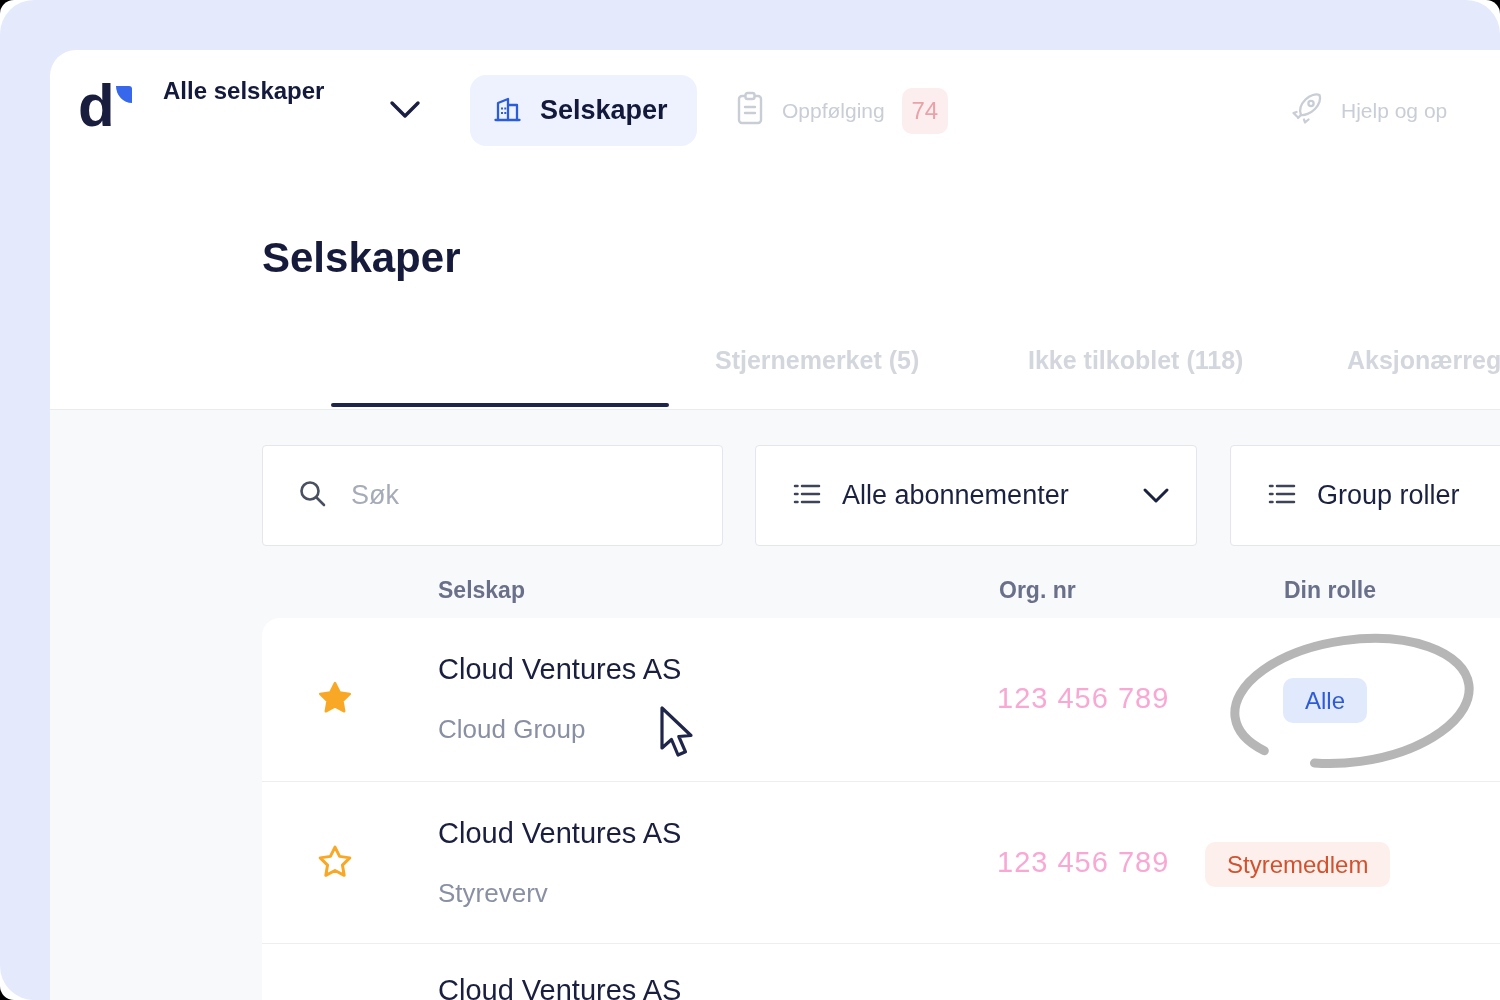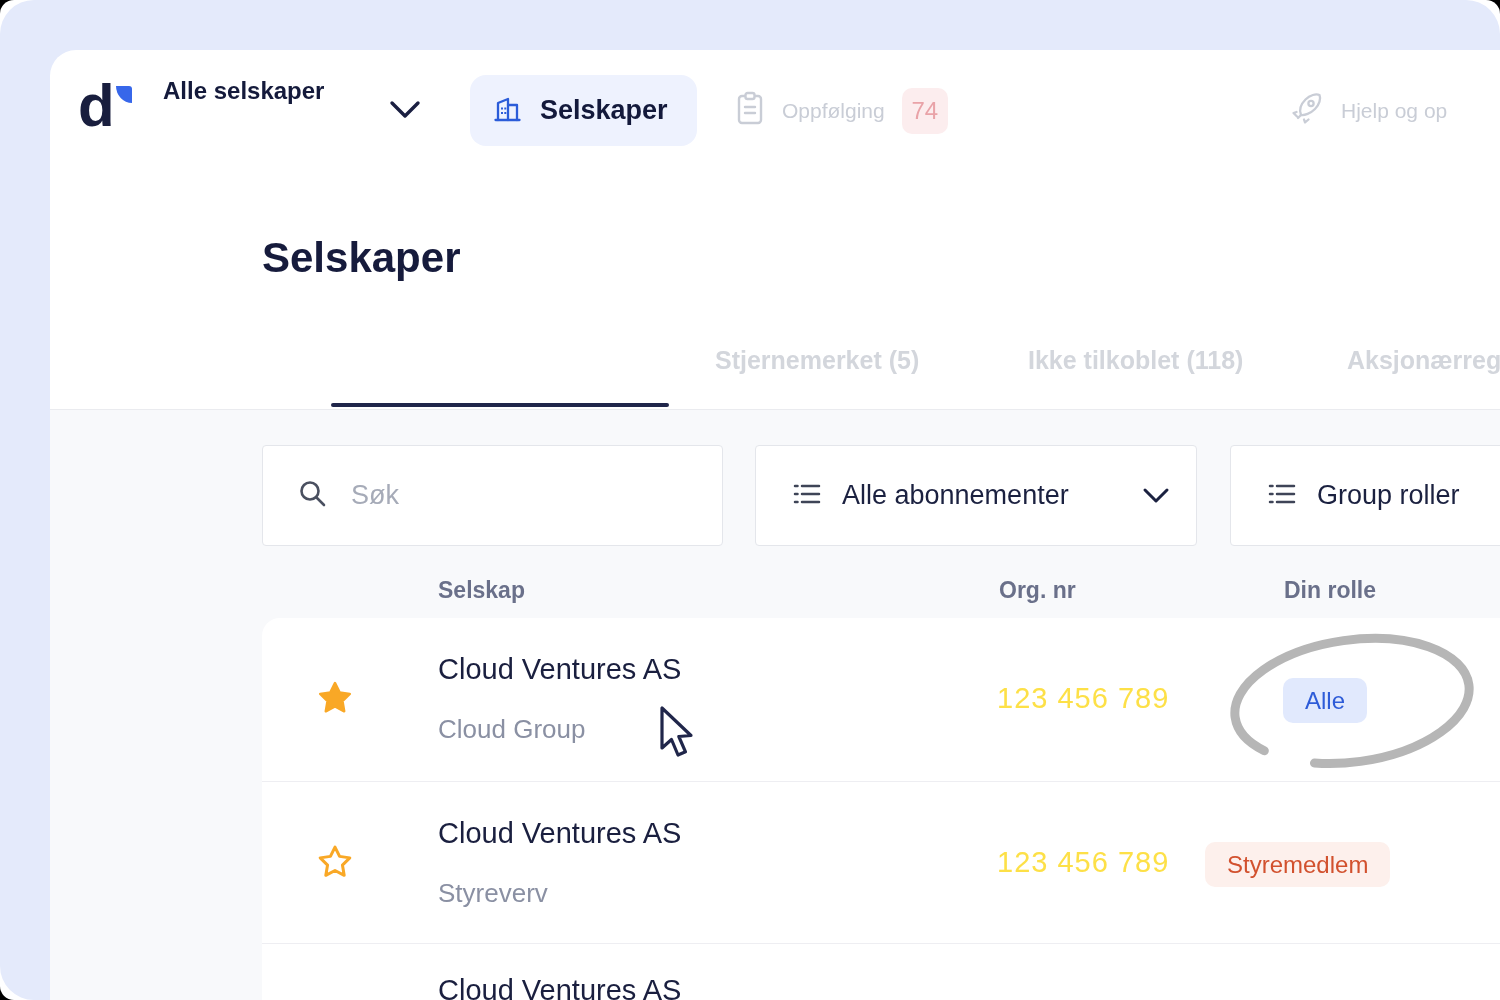--- a/index.html
+++ b/index.html
@@ -51,21 +51,21 @@
   .dd .lbl{font-size:27px;font-weight:400;color:#1B2140;}
   .dd .chev{margin-left:auto;margin-right:26px;display:flex;}
 
   
   .col-h{top:577px;font-size:23px;font-weight:700;color:#6A708A;}
   .rows-panel{left:262px;top:618px;width:1268px;height:402px;background:#fff;
               border-top-left-radius:18px;}
   .sep{left:262px;width:1238px;height:1px;background:#EEEEF2;}
   .row-name{font-size:29px;font-weight:400;color:#1A1F3F;white-space:nowrap;}
   .row-sub{font-size:26px;font-weight:400;color:#8A90A3;white-space:nowrap;}
-  .row-org{font-size:29px;font-weight:400;color:#fde047;letter-spacing:1px;white-space:nowrap;text-align:right;}
+  .row-org{font-size:29px;font-weight:400;color:#f9a8d4;letter-spacing:1px;white-space:nowrap;text-align:right;}
   .badge{height:45px;border-radius:10px;display:flex;align-items:center;justify-content:center;
          font-size:24px;box-sizing:border-box;padding:0 22px;}
   .badge.blue{background:#E1E9FD;color:#2E5CD8;}
   .badge.orange{background:#FDF0EC;color:#D2512E;}
   .star-btn{width:38px;height:38px;cursor:pointer;}
 </style>
 </head>
 <body>
 
 <div class="stage">

